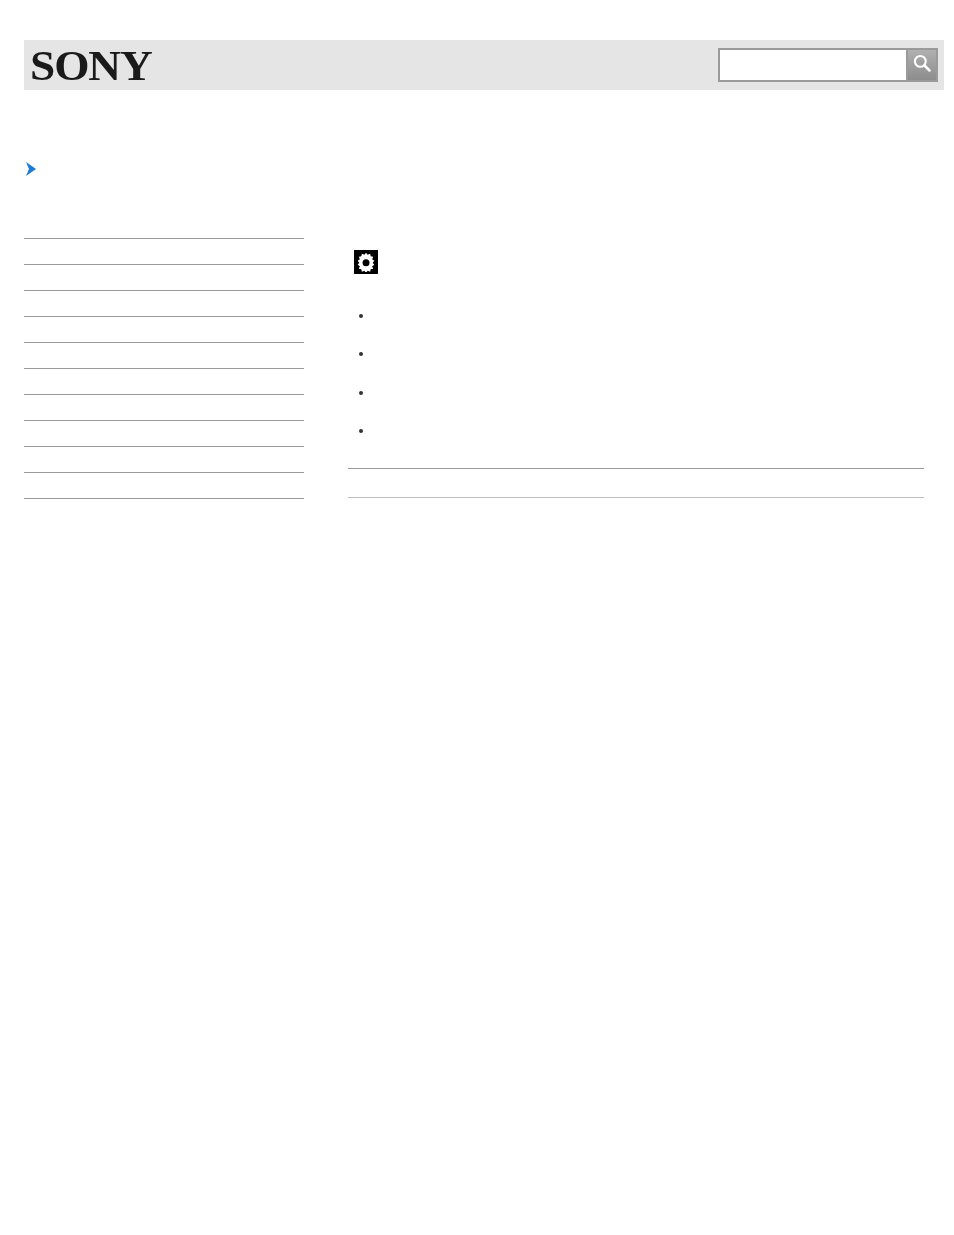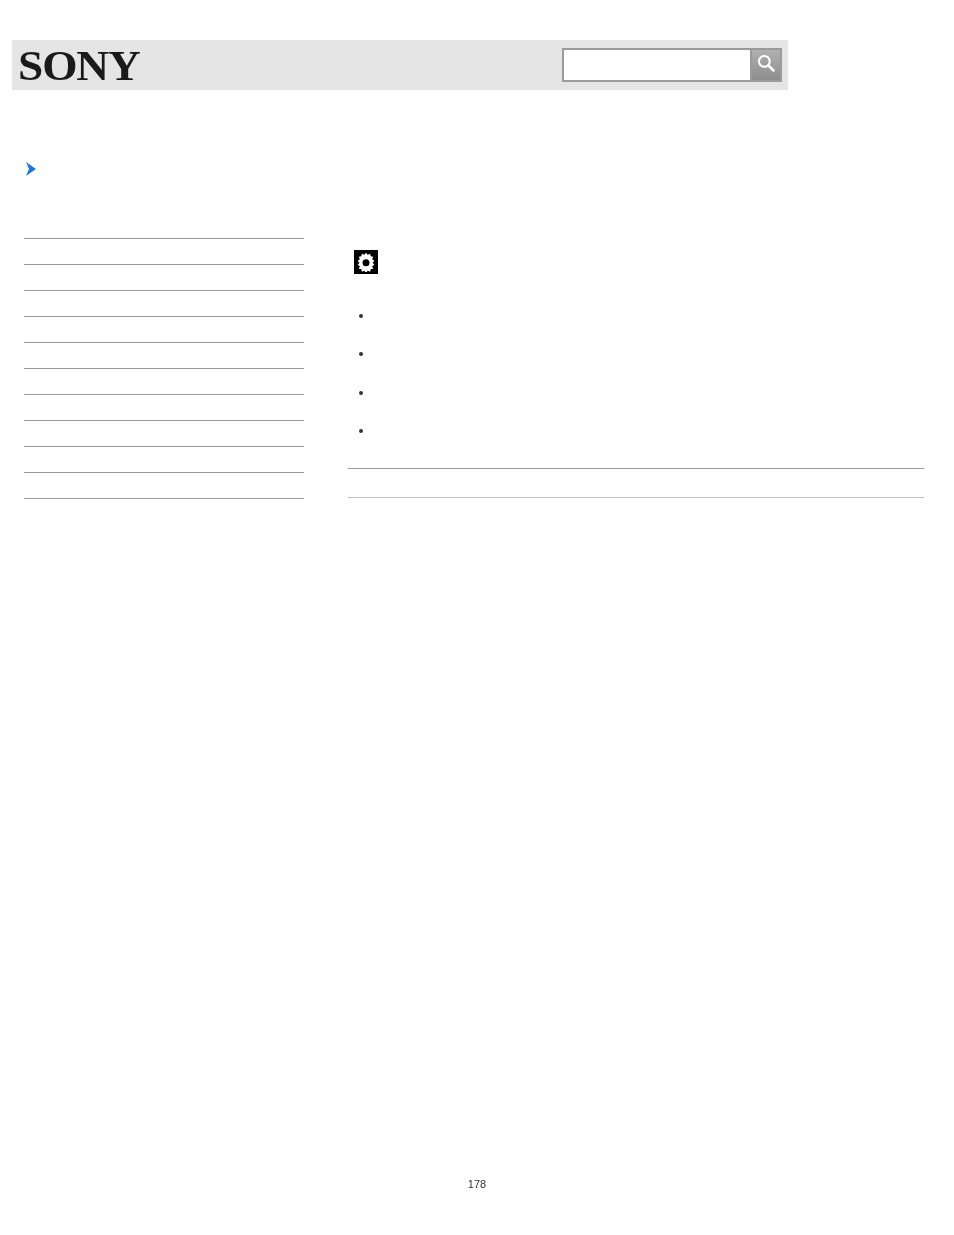--- a/index.html
+++ b/index.html
@@ -1,21 +1,21 @@
 <!DOCTYPE html>
 <html><head>
 <meta charset="utf-8">
 <style>
   * { box-sizing: border-box; margin: 0; padding: 0; }
   html, body { width: 954px; font-family: Arial, Helvetica, sans-serif; color: #333; background: #fff; }
   .page { width: 954px; position: relative; min-height: 1235px; }
 
   
   .header {
-    position: absolute; left: 12px; top: 40px; width: 776px; height: 50px;
+    position: absolute; left: 24px; top: 40px; width: 920px; height: 50px;
     background: #e5e5e5;
   }
   .logo {
     position: absolute; left: 6px; top: 2px;
     font-family: "Times New Roman", serif;
     font-size: 42px; font-weight: 900;
     letter-spacing: -1px; color: #1a1a1a;
     transform: scaleX(1.08);
     transform-origin: left center;
   }
@@ -150,14 +150,13 @@
       <li></li>
       <li></li>
     </ul>
 
     <hr class="divider">
     <div class="back-top"></div>
     <hr class="divider2">
     <div class="copyright"></div>
   </div>
 
-  <div class="page-number">178</div>
 </div>
 
 </body></html>

